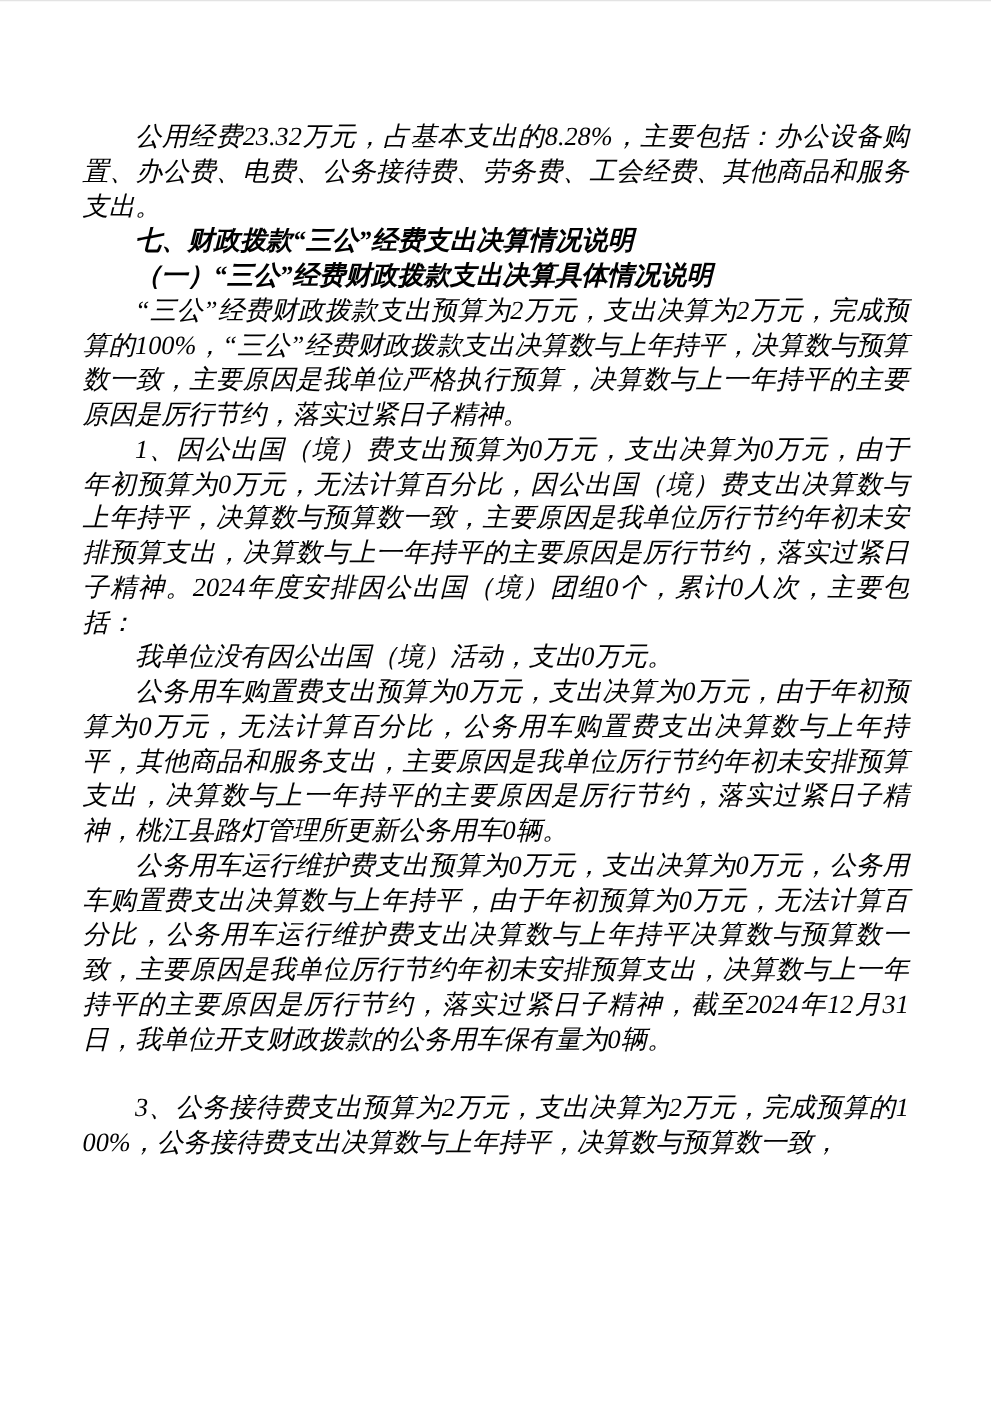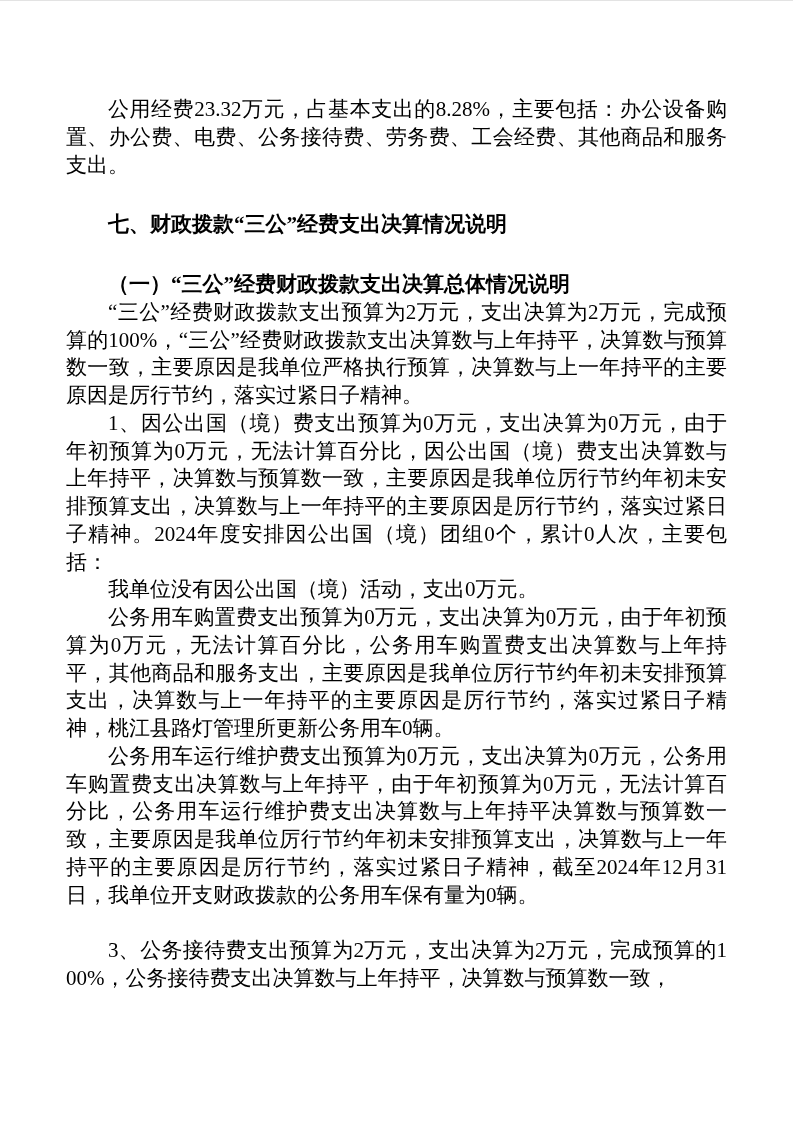--- a/index.html
+++ b/index.html
@@ -1,15 +1,15 @@
 <!DOCTYPE html>
 <html><head>
 <meta charset="utf-8">
 <style>
-  * { margin: 0; padding: 0; box-sizing: border-box; }
+  * { margin: 0; padding: 0; box-sizing: border-box; font-style: italic; }
   html, body {
     background: #ffffff;
     font-family: "Liberation Serif", "DejaVu Serif", serif;
   }
   .page {
     position: relative;
     width: 793px;
     height: 1122px;
     margin: 0 auto;
     background: #ffffff;
@@ -28,34 +28,33 @@
     text-justify: inter-ideograph;
     color: #000000;
   }
   p.para {
     text-indent: 2em;
     margin: 0;
     word-break: break-all;
   }
   p.heading {
     font-weight: bold;
-    margin-top: 32px;
   }
   p.blank {
     height: 27.75px;
   }
 </style>
 </head>
 <body>
 
 <div class="page">
   <div class="content" id="content">
       <p class="para body">公用经费23.32万元，占基本支出的8.28%，主要包括：办公设备购置、办公费、电费、公务接待费、劳务费、工会经费、其他商品和服务支出。</p>
       <p class="para heading">七、财政拨款“三公”经费支出决算情况说明</p>
-      <p class="para heading">（一）“三公”经费财政拨款支出决算总体情况说明</p>
+      <p class="para heading">（一）“三公”经费财政拨款支出决算具体情况说明</p>
       <p class="para body">“三公”经费财政拨款支出预算为2万元，支出决算为2万元，完成预算的100%，“三公”经费财政拨款支出决算数与上年持平，决算数与预算数一致，主要原因是我单位严格执行预算，决算数与上一年持平的主要原因是厉行节约，落实过紧日子精神。</p>
       <p class="para body">1、因公出国（境）费支出预算为0万元，支出决算为0万元，由于年初预算为0万元，无法计算百分比，因公出国（境）费支出决算数与上年持平，决算数与预算数一致，主要原因是我单位厉行节约年初未安排预算支出，决算数与上一年持平的主要原因是厉行节约，落实过紧日子精神。2024年度安排因公出国（境）团组0个，累计0人次，主要包括：</p>
       <p class="para body">我单位没有因公出国（境）活动，支出0万元。</p>
       <p class="para body">公务用车购置费支出预算为0万元，支出决算为0万元，由于年初预算为0万元，无法计算百分比，公务用车购置费支出决算数与上年持平，其他商品和服务支出，主要原因是我单位厉行节约年初未安排预算支出，决算数与上一年持平的主要原因是厉行节约，落实过紧日子精神，桃江县路灯管理所更新公务用车0辆。</p>
       <p class="para body">公务用车运行维护费支出预算为0万元，支出决算为0万元，公务用车购置费支出决算数与上年持平，由于年初预算为0万元，无法计算百分比，公务用车运行维护费支出决算数与上年持平决算数与预算数一致，主要原因是我单位厉行节约年初未安排预算支出，决算数与上一年持平的主要原因是厉行节约，落实过紧日子精神，截至2024年12月31日，我单位开支财政拨款的公务用车保有量为0辆。</p>
       <p class="para blank"></p>
       <p class="para body">3、公务接待费支出预算为2万元，支出决算为2万元，完成预算的100%，公务接待费支出决算数与上年持平，决算数与预算数一致，</p>
     </div>
 </div>
 

